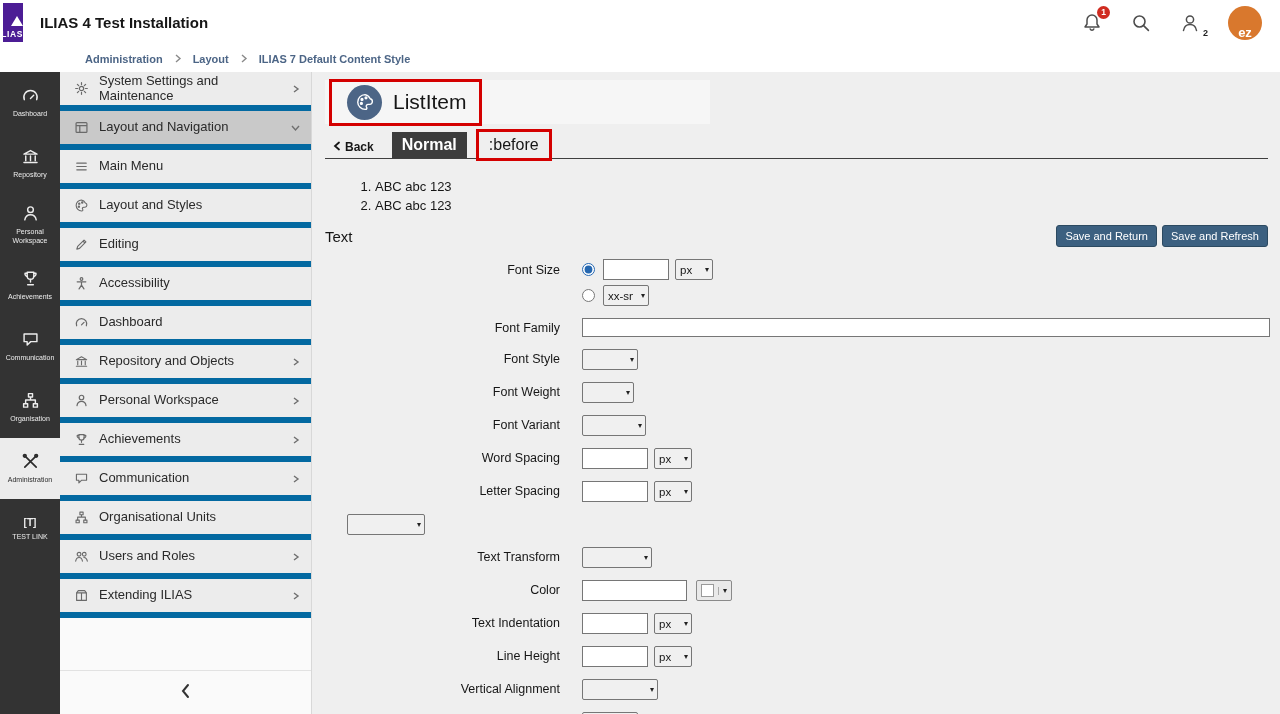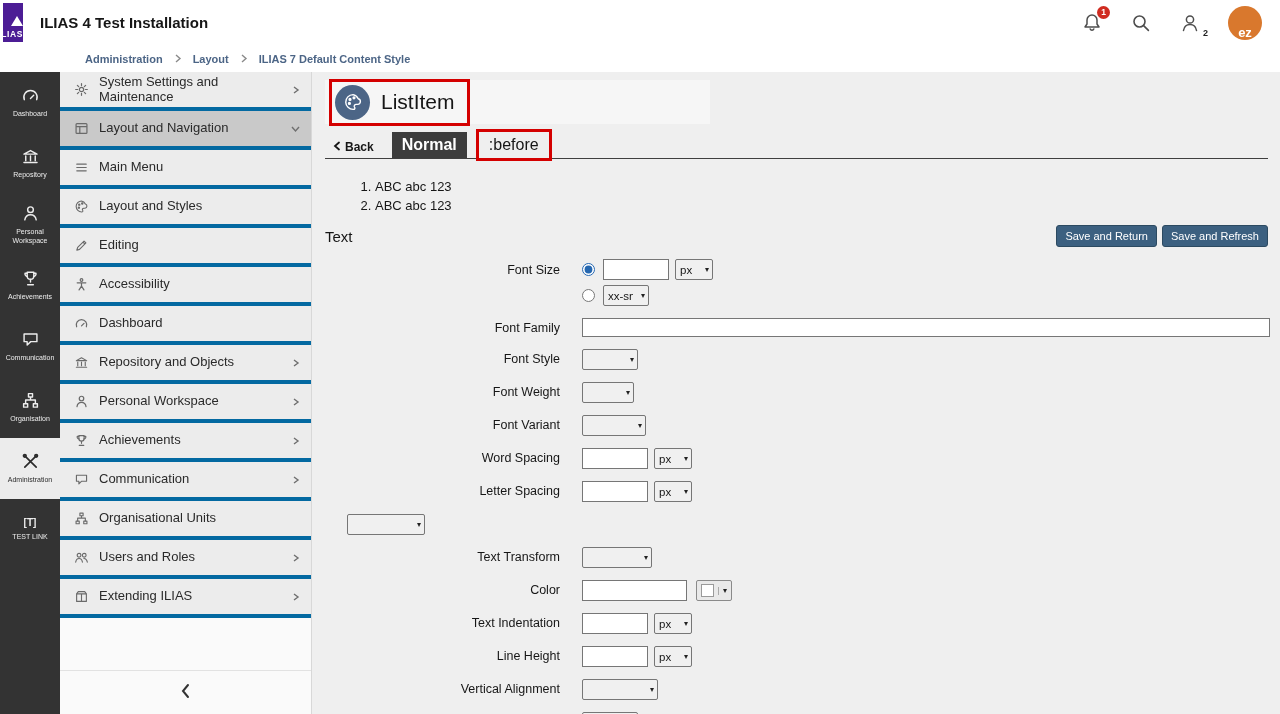--- a/index.html
+++ b/index.html
@@ -28,32 +28,32 @@
   .mainbar { position:absolute; top:72px; left:0; width:60px; height:642px; background:#333333; display:flex; flex-direction:column; z-index:3; }
   .mb-item { height:61px; display:flex; flex-direction:column; align-items:center; justify-content:center; gap:4px; color:#ededed; cursor:pointer; }
   .mb-item .mb-icon { display:flex; }
   .mb-item .mb-icon svg { width:19px; height:19px; }
   .mb-label { font-size:7px; line-height:1.3; text-align:center; padding:0 2px; }
   .mb-item.active { background:#ececec; color:#2b2b2b; }
   .mb-ticon { font-size:10px; font-weight:bold; }
 
   
   .slate { position:absolute; top:72px; left:60px; width:252px; height:642px; background:#fafafa; border-right:1px solid #d8d8d8; display:flex; flex-direction:column; z-index:3; }
-  .slate-item { flex:0 0 39px; background:#ececec; border-bottom:4px solid #0369a1; display:flex; align-items:center; gap:10px; padding:0 10px 0 14px; font-size:13px; color:#2a2a2a; cursor:pointer; }
+  .slate-item { flex:0 0 39px; background:#ececec; border-bottom:6px solid #0369a1; display:flex; align-items:center; gap:10px; padding:0 10px 0 14px; font-size:13px; color:#2a2a2a; cursor:pointer; }
   .slate-item.active { background:#c9c9c9; }
   .si-icon { flex:0 0 15px; display:flex; color:#6a6a6a; }
   .si-icon svg { width:15px; height:15px; }
   .si-label { flex:1; line-height:1.1; }
   .si-chev { display:flex; color:#6f6f6f; }
   .slate-footer { margin-top:auto; height:44px; display:flex; align-items:center; justify-content:center; border-top:1px solid #e2e2e2; cursor:pointer; color:#333; }
 
   
   .content { position:absolute; top:72px; left:312px; width:968px; height:642px; padding:8px 12px 0 13px; }
   .content-header { width:385px; height:44px; background:#f6f6f6; display:flex; align-items:center; }
-  .title-box { display:inline-flex; align-items:center; gap:11px; padding:3px 12px 3px 3px; margin-left:7px; box-shadow:0 0 0 3px #d40000; }
+  .title-box { display:inline-flex; align-items:center; gap:11px; padding:3px 12px 3px 15px; margin-left:7px; box-shadow:0 0 0 3px #d40000; }
   .obj-icon { width:35px; height:35px; border-radius:50%; background:#4c6586; color:#fff; display:flex; align-items:center; justify-content:center; }
   .obj-icon svg { width:20px; height:20px; }
   .page-title { font-size:21px; color:#161616; }
 
   .tabs-row { display:flex; align-items:flex-end; gap:8px; margin-top:9px; border-bottom:1px solid #3f3f3f; padding-bottom:0; height:26px; }
   .back-link { display:flex; align-items:center; gap:4px; font-size:12px; font-weight:bold; color:#161616; margin:0 10px 4px 8px; cursor:pointer; }
   .tab { font-size:16px; color:#161616; padding:4px 10px; cursor:pointer; }
   .tab.active { background:#3c3c3c; color:#fff; font-weight:bold; }
   .tab.flagged { box-shadow:0 0 0 3px #d40000; margin-left:4px; }
 

